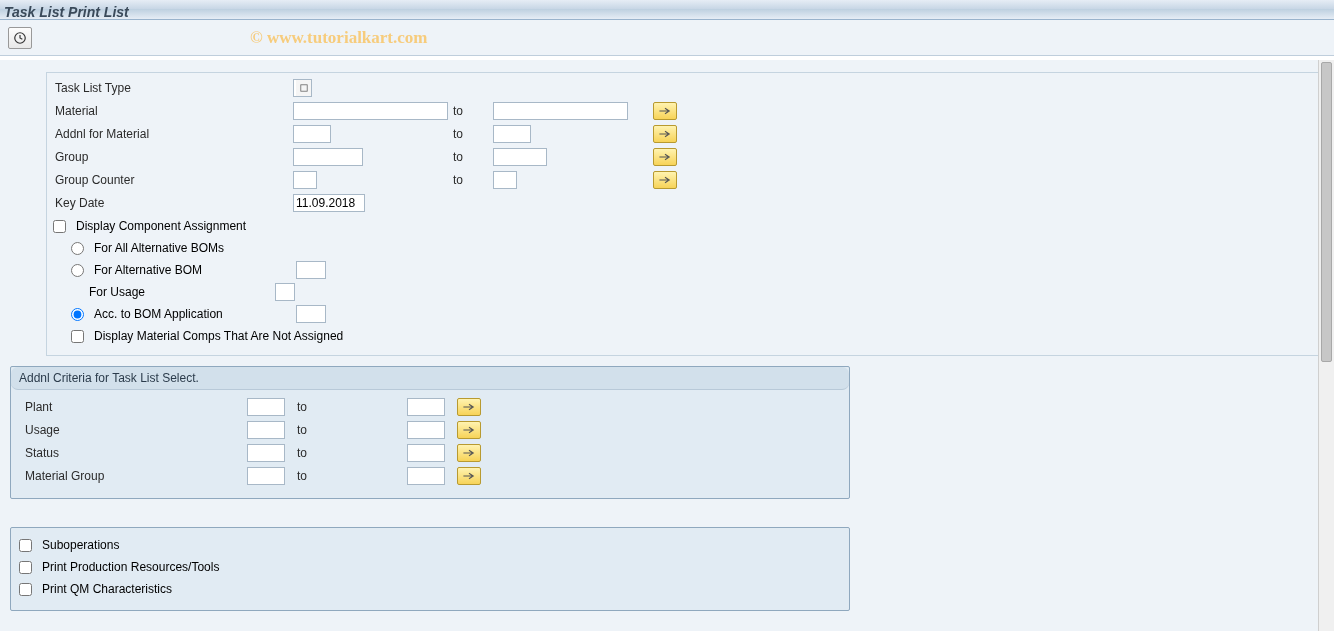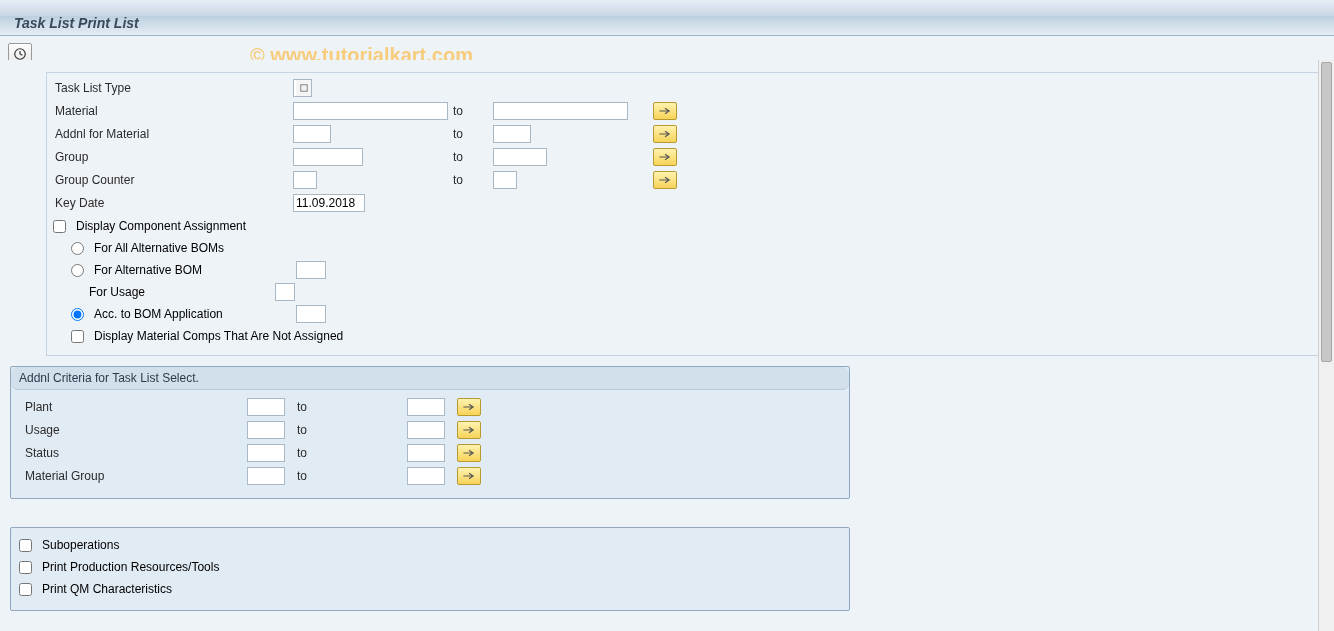--- a/index.html
+++ b/index.html
@@ -9,24 +9,24 @@
     background: #fff;
     width: 1334px;
     height: 631px;
     overflow: hidden;
     position: relative;
   }
   
   .title-bar {
     background: linear-gradient(to bottom,#e6edf5 0%,#c9d7e6 45%,#bccfdf 46%,#e6edf5 100%);
     border-bottom: 1px solid #99b3cc;
-    height: 36px;
-    padding: 4px 14px;
+    height: 20px;
+    padding: 4px 4px;
     display: flex;
-    align-items: flex-end;
+    align-items: flex-start;
   }
   .title-bar span {
     font-weight: bold;
     font-style: italic;
     font-size: 14px;
     color: #3a4a5a;
   }
   
   .app-toolbar {
     background: #eef3f8;
@@ -47,24 +47,24 @@
     align-items:center;
     justify-content:center;
     cursor:pointer;
   }
   .exec-btn svg{width:14px;height:14px;}
   
   .watermark {
     position: absolute;
     left: 250px;
     top: 8px;
-    font-size: 20px;
+    font-size: 17px;
     color: rgba(255,165,0,0.5);
     font-weight: bold;
-    font-family: Liberation Sans, sans-serif;
+    font-family: Liberation Serif, serif;
     pointer-events: none;
   }
   
   .content {
     position:absolute;
     top: 60px;
     left: 0;
     right: 0;
     bottom: 0;
     background: #eef3f8;

